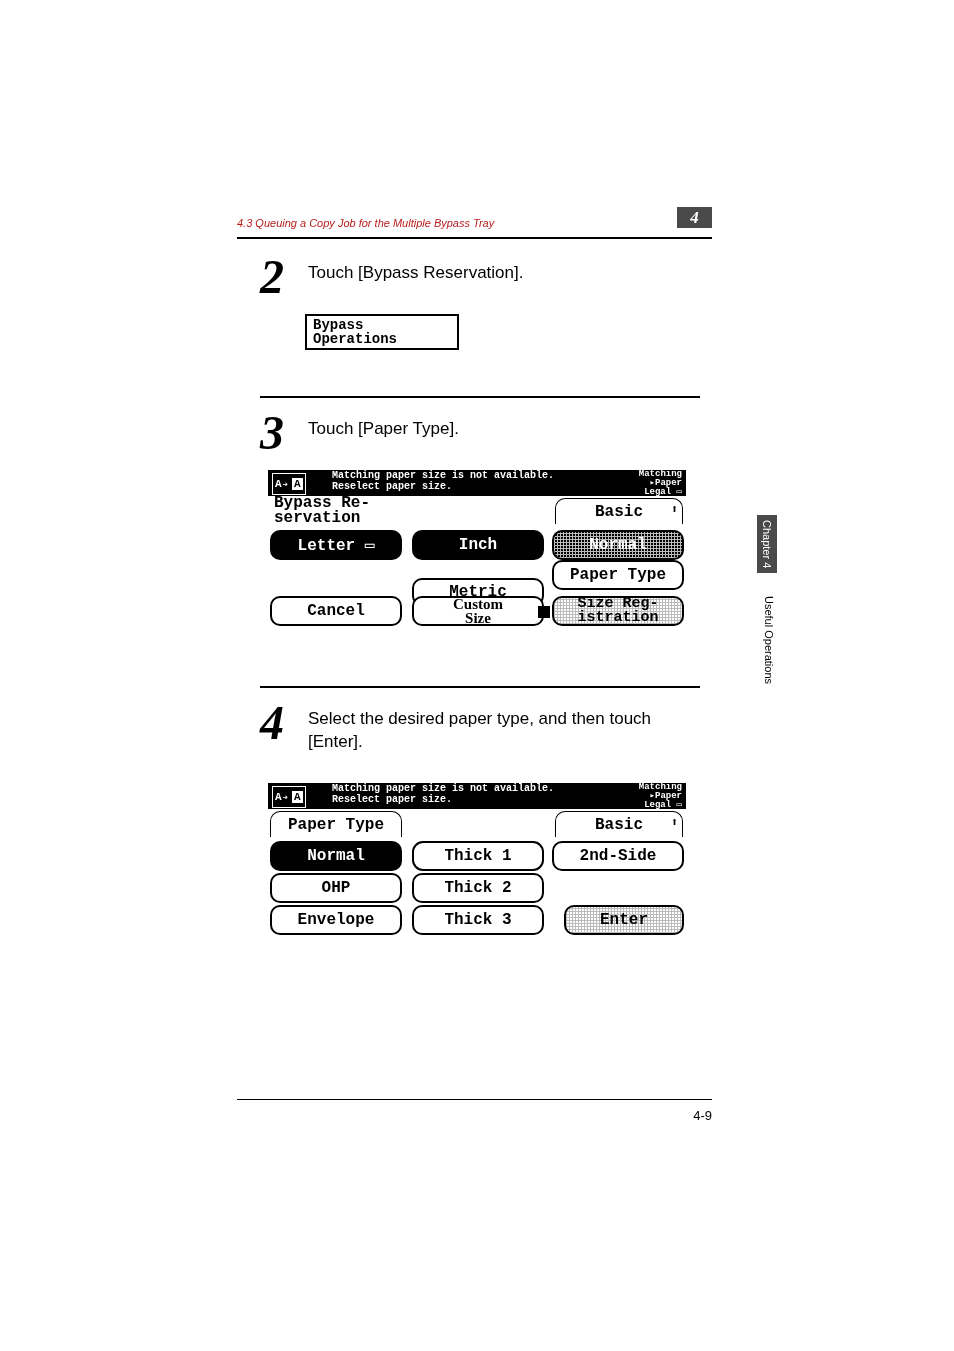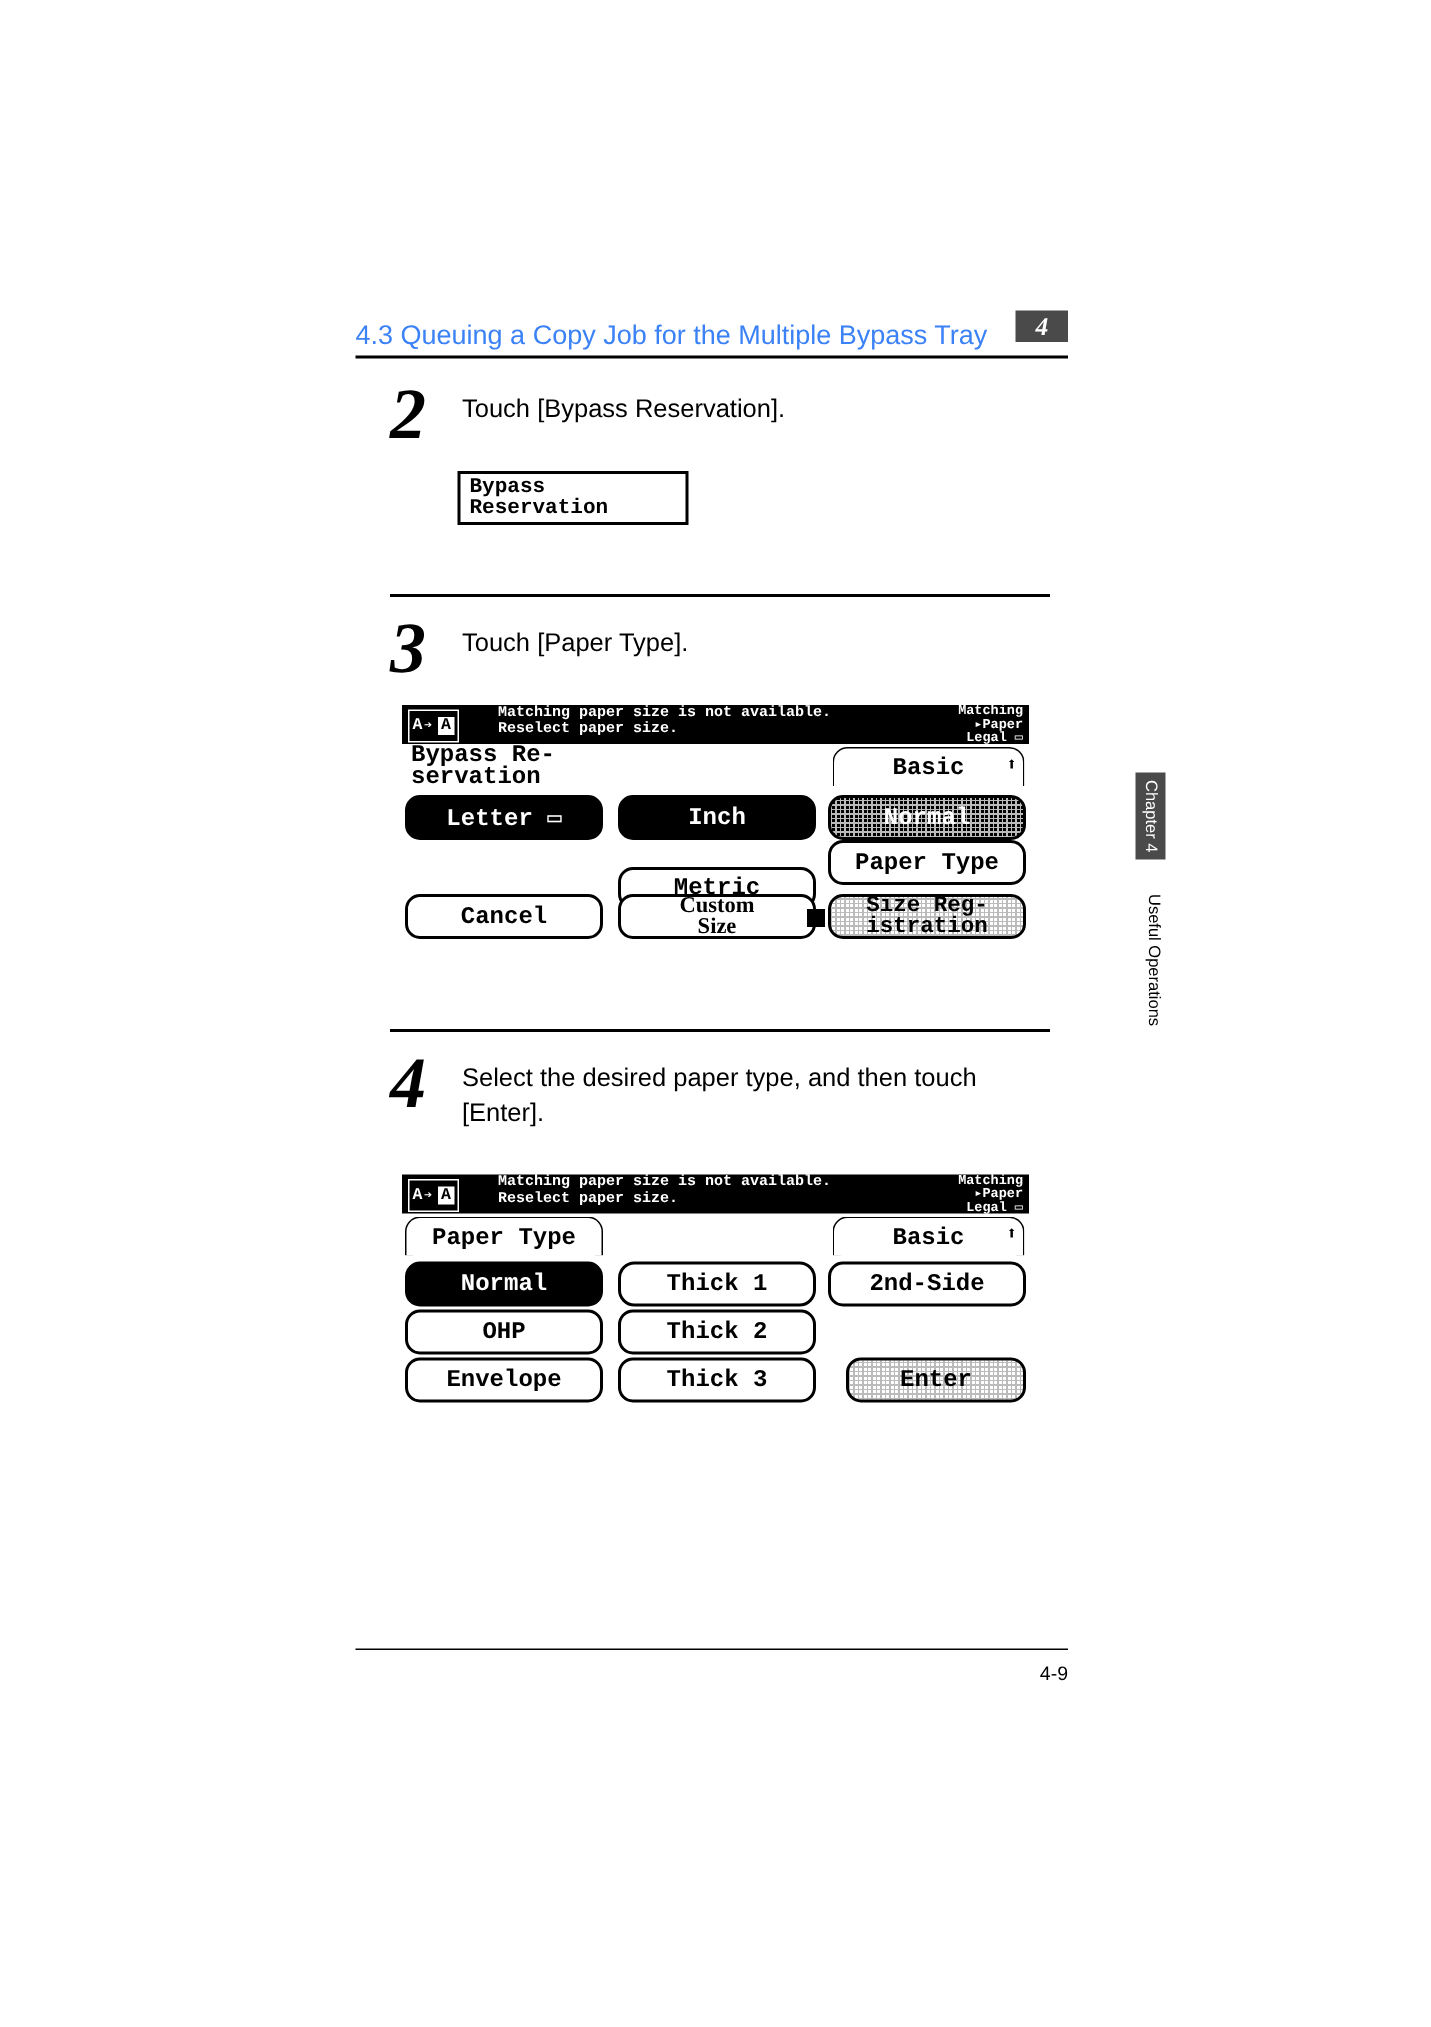--- a/index.html
+++ b/index.html
@@ -19,22 +19,23 @@
   }
   
   .hdr {
     position: absolute;
     left: 237px;
     top: 213px;
     width: 475px;
     height: 24px;
   }
   .hdr-text {
-    font-size: 18px;
-    color: #3b82f6;
+    font-size: 11px;
+    color: #b91c1c;
+    font-style: italic;
   }
   .hdr-chip {
     position: absolute;
     right: 0;
     top: -6px;
     width: 35px;
     height: 21px;
     background: #4a4a4a;
     color: #fff;
     font-weight: bold;
@@ -253,21 +254,21 @@
     <div class="uops">Useful Operations</div>
   </div>
 
   <div class="step" style="top:261px;">
     <div class="num">2</div>
     <div class="txt">Touch [Bypass Reservation].</div>
   </div>
 
   <div class="btn-bypass">
     <div>Bypass</div>
-    <div>Reservation</div>
+    <div>Operations</div>
   </div>
 
   <div class="step-rule" style="top:396px;"></div>
   <div class="step" style="top:417px;">
     <div class="num">3</div>
     <div class="txt">Touch [Paper Type].</div>
   </div>
 
   <div class="lcd" style="top:470px;">
     <div class="topbar">

